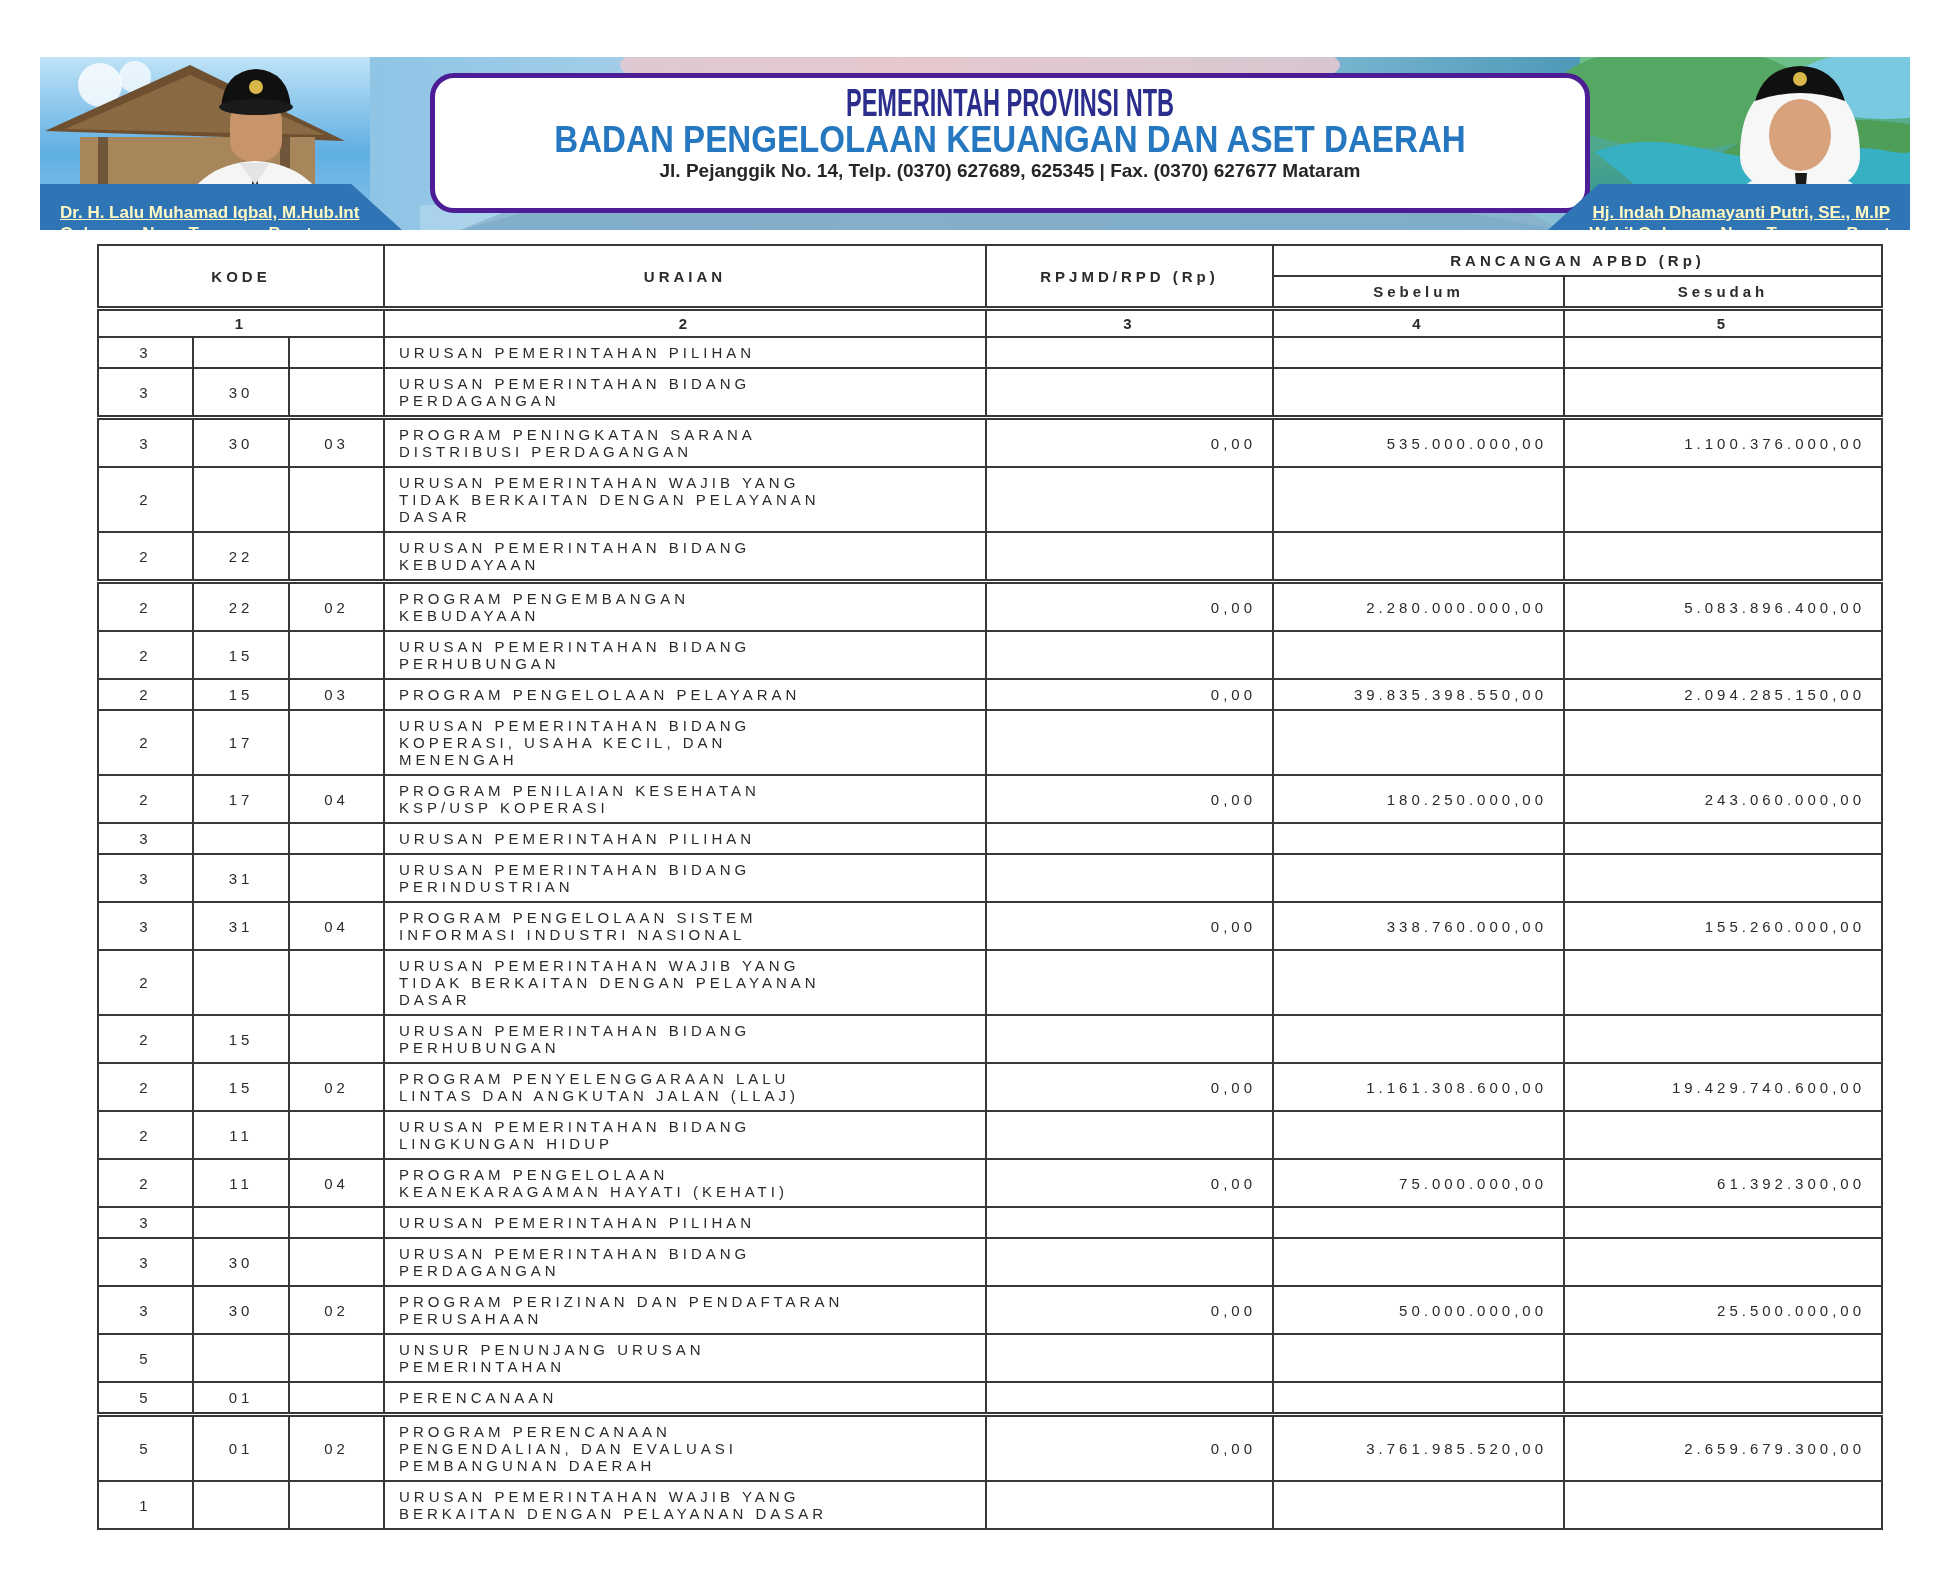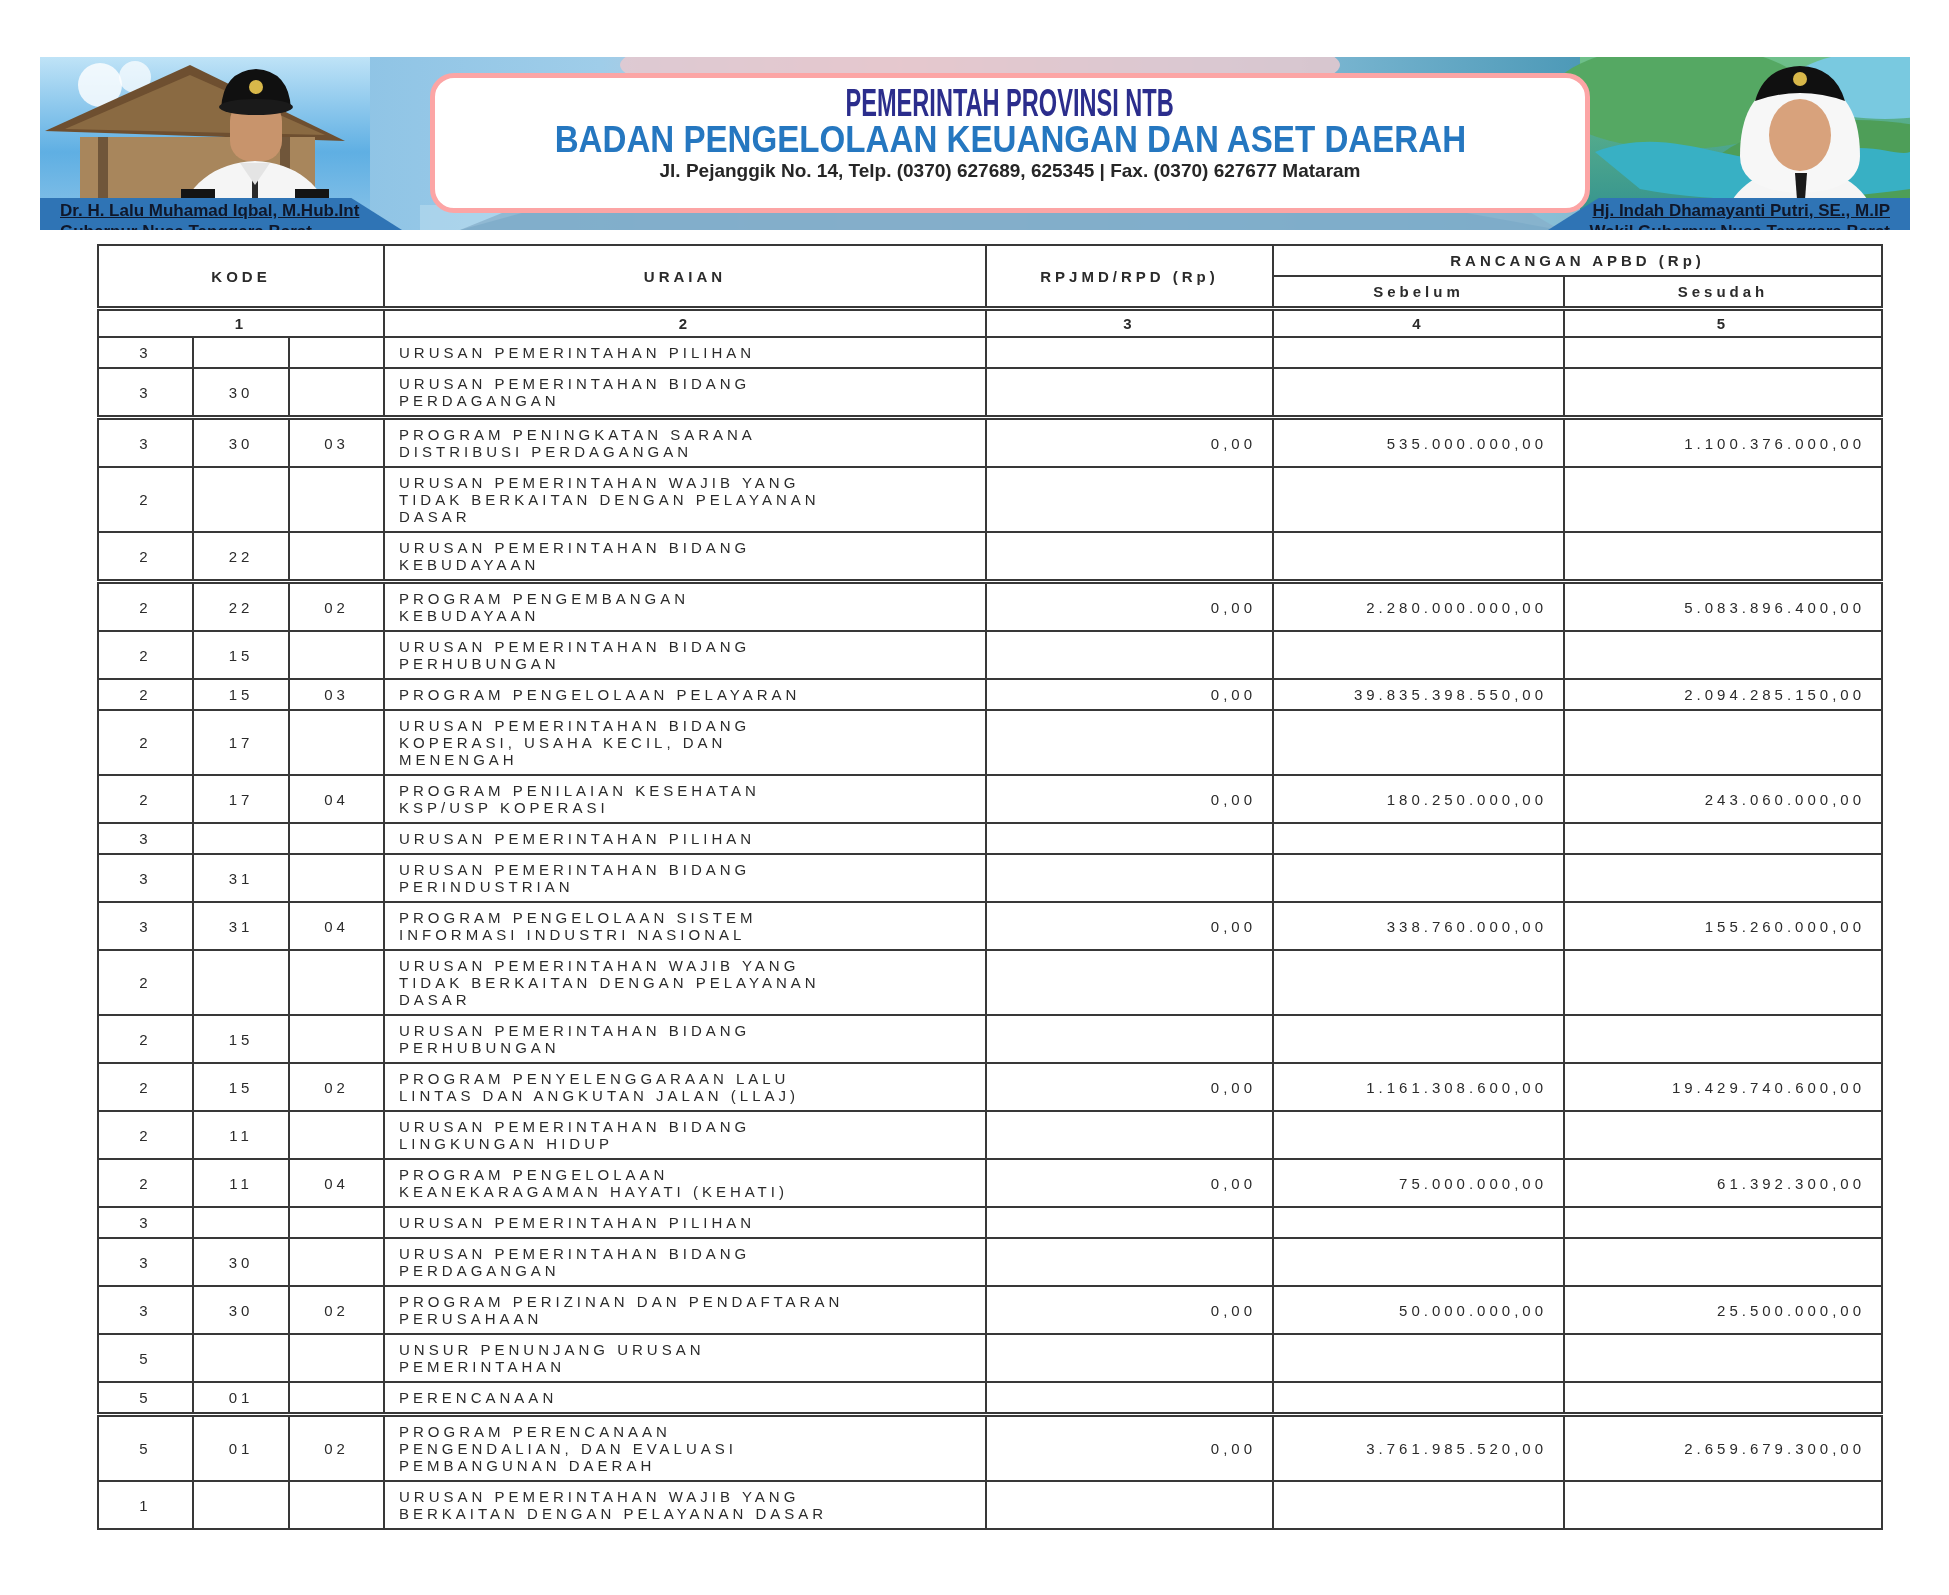--- a/index.html
+++ b/index.html
@@ -7,33 +7,33 @@
     position:relative; width:1949px; height:1595px; background:#ffffff; overflow:hidden;
     font-family:"Liberation Sans", sans-serif; color:#2b2b2b;
   }
 
   
   .banner { position:relative; margin:57px 39px 0 40px; height:173px; }
   .banner-bg { position:absolute; inset:0; width:100%; height:100%; display:block; }
 
   .letterhead-card {
     position:absolute; left:390px; top:16px; width:1160px; height:140px;
-    background:#ffffff; border:5px solid #fca5a5; border-radius:24px;
-    display:flex; flex-direction:column; align-items:center; justify-content:flex-start;
+    background:#ffffff; border:5px solid #4c1d95; border-radius:24px;
+    display:flex; flex-direction:column; justify-content:flex-start;
     text-align:center; box-sizing:border-box; padding-top:7px;
   }
   .lh-line1 { color:#2b2d8c; font-weight:bold; font-size:38px; line-height:36px; white-space:nowrap;
               transform:scaleX(0.62); transform-origin:center; letter-spacing:0px; }
   .lh-line2 { color:#2577c0; font-weight:bold; font-size:36px; line-height:38px; white-space:nowrap;
               transform:scaleX(0.92); transform-origin:center; }
   .lh-line3, .lh-line4 { color:#262626; font-weight:bold; font-size:19px; line-height:23px; }
 
   .ribbon {
-    position:absolute; bottom:0; height:32px; background:#2f74b5; color:#0f172a;
-    font-weight:bold; font-size:17px; line-height:21px; box-sizing:border-box; padding-top:2px;
+    position:absolute; bottom:0; height:46px; background:#2f74b5; color:#fef9c3;
+    font-weight:bold; font-size:17px; line-height:21px; box-sizing:border-box; padding-top:18px;
   }
   .ribbon-left  { left:0; width:362px; clip-path:polygon(0 0, 86% 0, 100% 100%, 0 100%); padding-left:20px; text-align:left; }
   .ribbon-right { right:0; width:362px; clip-path:polygon(14% 0, 100% 0, 100% 100%, 0 100%); padding-right:20px; text-align:right; }
   .ribbon .rname { text-decoration:underline; }
 
   
   table.sync {
     border-collapse:collapse; table-layout:fixed; width:1784px;
     margin:14px 0 0 97px;
   }

